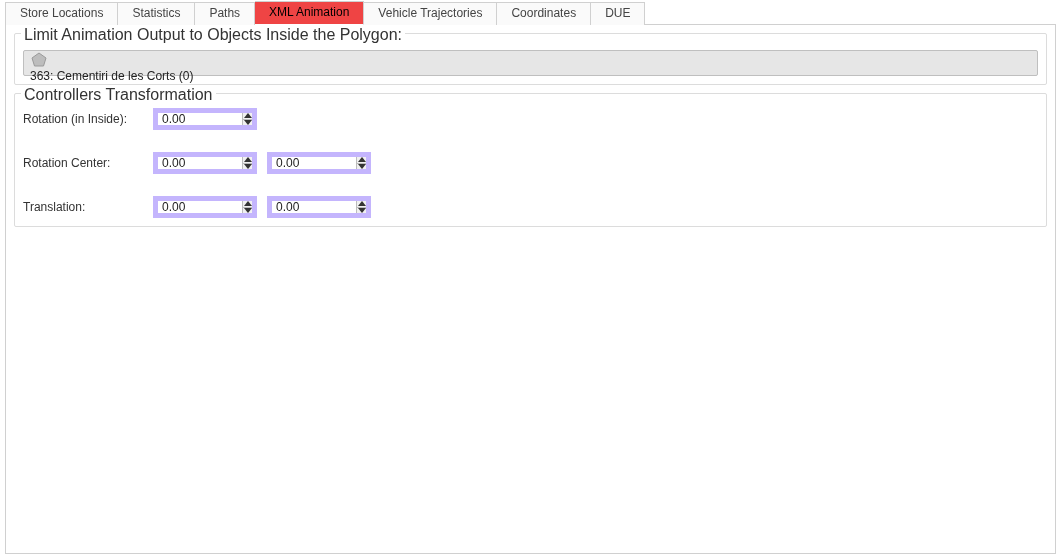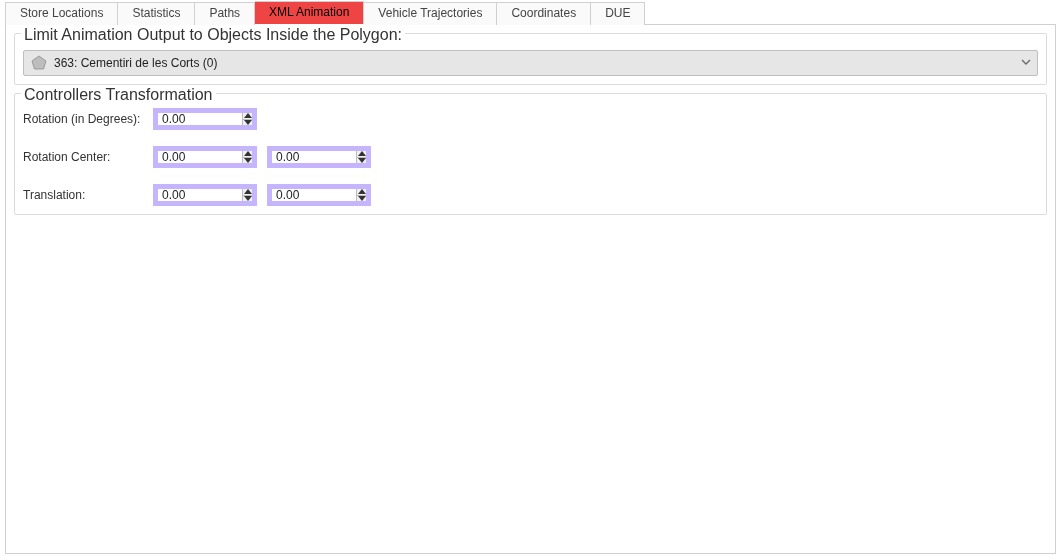--- a/index.html
+++ b/index.html
@@ -64,48 +64,48 @@
     top: -8px;
     left: 6px;
     background: #fff;
     padding: 0 3px;
     font-size: 16px;
     color: #333;
   }
   
   .combo {
     display: flex;
-    align-items: center;
     width: 100%;
     height: 26px;
     border: 1px solid #bfbfbf;
     background: #e6e6e6;
     border-radius: 2px;
     padding: 0 6px 0 6px;
     cursor: pointer;
     margin-top: 6px;
+    flex-direction: column;
   }
   .combo .poly-icon {
     margin-right: 6px;
     display: flex;
     align-items: center;
   }
   .combo .combo-text {
     flex: 1;
     color: #222;
   }
   .combo .chevron {
     color: #666;
     font-size: 12px;
   }
   
   .form-row {
     display: flex;
     align-items: center;
-    margin-top: 16px;
+    margin-top: 22px;
   }
   .form-row:first-of-type { margin-top: 4px; }
   .form-label {
     width: 130px;
     color: #333;
   }
   .spinbox {
     display: inline-flex;
     align-items: stretch;
     border: 5px solid #c4b5fd;
@@ -170,21 +170,21 @@
               <path d="M1 3 L5 7 L9 3" fill="none" stroke="#666" stroke-width="1.3"></path>
             </svg>
         </span>
       </div>
     </div>
 
     <div class="groupbox">
       <span class="legend">Controllers Transformation</span>
 
       <div class="form-row">
-        <span class="form-label">Rotation (in Degrees):</span>
+        <span class="form-label">Rotation (in Inside):</span>
         <span class="spinbox">
           <input type="text" value="0.00" style="">
           <span class="spin-btns">
             <span class="spin-btn">
                 <svg width="8" height="5">
                   <polygon points="4,0 8,5 0,5" fill="#333"></polygon>
                 </svg>
               </span>
             <span class="spin-btn">
                 <svg width="8" height="5">

